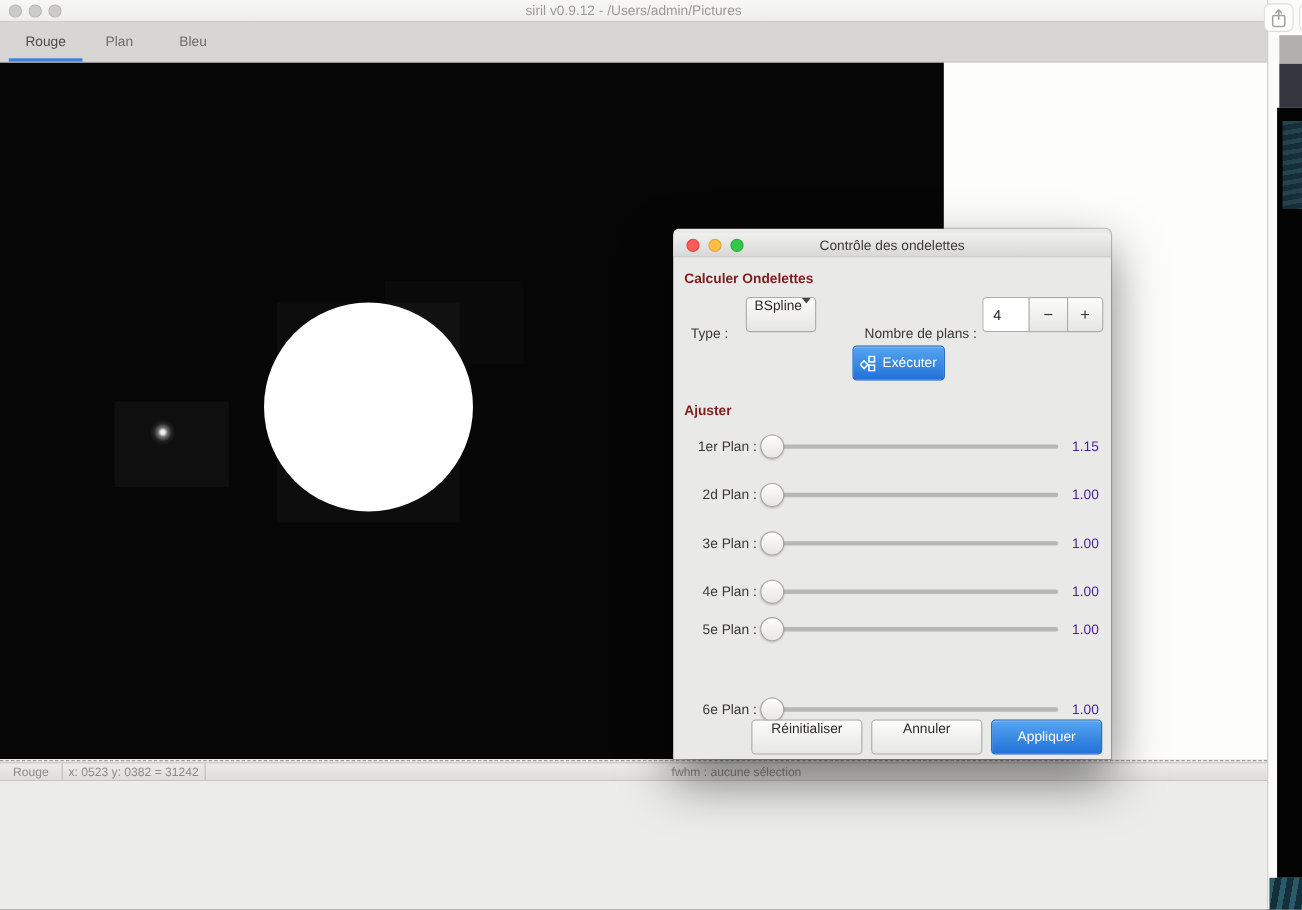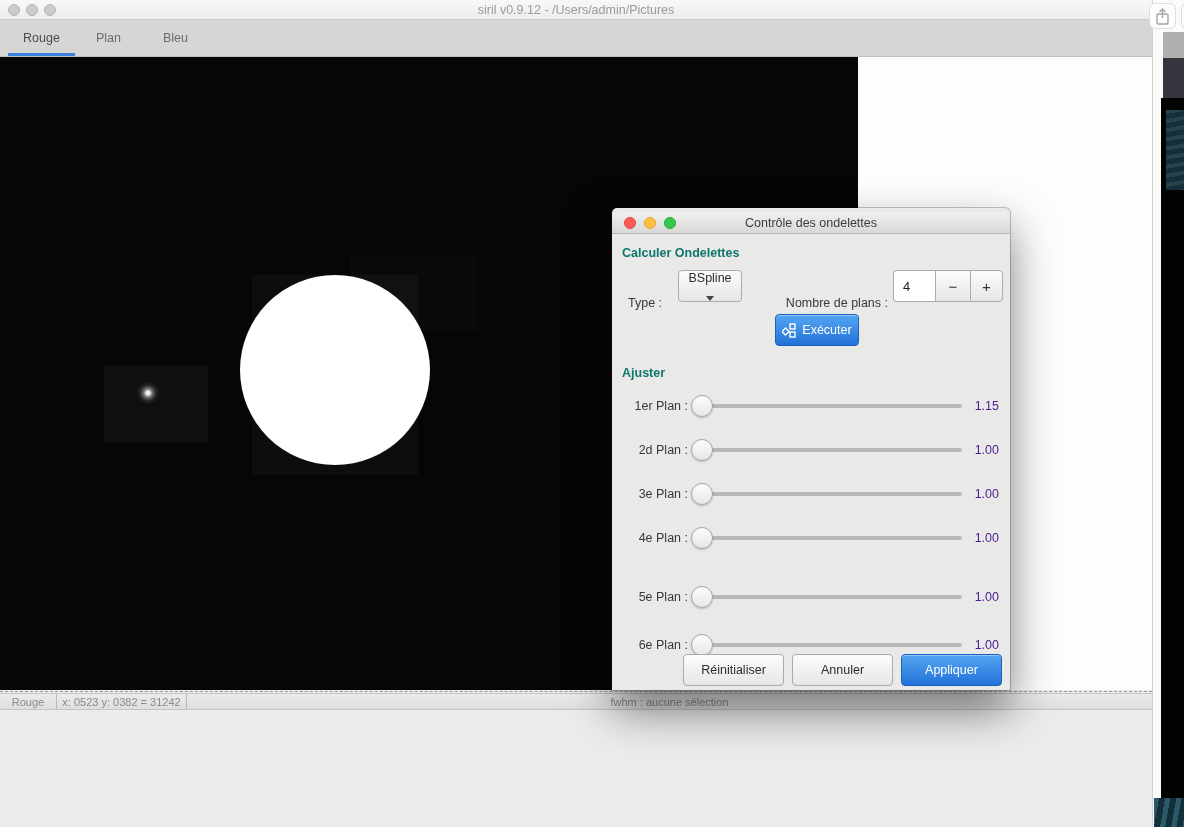--- a/index.html
+++ b/index.html
@@ -54,29 +54,29 @@
     border-radius:5px 5px 0 0; box-shadow:0 20px 45px rgba(0,0,0,0.5), 0 0 0 1px rgba(0,0,0,0.22); }
   .dlg-titlebar { position:absolute; left:0; top:4px; width:100%; height:22px; border-radius:5px 5px 0 0;
     background:linear-gradient(#f0f0ee,#d8d8d6); border-bottom:1px solid #bab8b6;
     display:flex; align-items:center; justify-content:center; }
   .dlg-titlebar .dtitle { font-size:12.5px; color:#3e3c3a; }
   .dl-dot { position:absolute; top:5px; width:12px; height:12px; border-radius:50%; }
   .dl-red   { left:12px;  background:#fc5b57; border:1px solid #e2463f; }
   .dl-yellow{ left:32px;  background:#fdbe41; border:1px solid #e0a63a; }
   .dl-green { left:52px;  background:#34c84a; border:1px solid #2aa83d; }
 
-  .dlg-section { position:absolute; left:10px; font-size:12.5px; font-weight:bold; color:#0f766e; }
+  .dlg-section { position:absolute; left:10px; font-size:12.5px; font-weight:bold; color:#7f1d1d; }
   .sec1 { top:38px; } .sec2 { top:158px; }
 
   .dlg-label { position:absolute; font-size:12.5px; color:#3a3836;margin-top:15px; }
   .lbl-type { left:16px; top:73px; }
   .lbl-planes { left:160px; top:73px; width:116px; text-align:right; }
 
   .btn-gtk { background:linear-gradient(#fcfcfb,#e6e6e4); border:1px solid #ababab; border-radius:4px;
-    font-size:12.5px; color:#2e2c2a; display:flex; align-items:center; justify-content:center;flex-direction:column; }
+    font-size:12.5px; color:#2e2c2a; display:flex; justify-content:center; }
   .type-dd { position:absolute; left:66px; top:62px; width:64px; height:32px; justify-content:space-between; padding:0 7px; }
   .type-caret { width:0; height:0; border-left:4.5px solid transparent; border-right:4.5px solid transparent; border-top:5.5px solid #444; }
 
   .spin { position:absolute; left:281px; top:62px; width:110px; height:32px; display:flex; }
   .spin-entry { width:42px; height:32px; background:#ffffff; border:1px solid #ababab; border-right:none;
     border-radius:4px 0 0 4px; font-size:13px; color:#222; display:flex; align-items:center; padding-left:9px; }
   .spin-btn { width:35px; height:32px; background:linear-gradient(#fcfcfb,#e6e6e4); border:1px solid #ababab;
     display:flex; align-items:center; justify-content:center; font-size:15px; color:#333; }
   .spin-minus { border-right:none; }
   .spin-plus { width:33px; border-radius:0 4px 4px 0; }
@@ -85,21 +85,21 @@
     color:#ffffff; font-size:12.5px; display:flex; align-items:center; justify-content:center;
     box-shadow:inset 0 1px 0 rgba(255,255,255,0.35); }
   .btn-exec { position:absolute; left:163px; top:106px; width:84px; height:32px; gap:5px; }
 
   .srow { position:absolute; left:0; width:386px; height:26px; }
   .srow .slabel { position:absolute; left:0; top:0; width:76px; text-align:right; line-height:26px; font-size:12.5px; color:#3a3836; }
   .srow .strack { position:absolute; left:88px; top:11px; width:262px; height:4px; background:#b9b7b5; border-radius:2px; }
   .srow .sknob { position:absolute; left:79px; top:2px; width:22px; height:22px; border-radius:50%;
     background:linear-gradient(#fdfdfc,#e8e6e4); border:1px solid #a8a6a4; box-shadow:0 1px 2px rgba(0,0,0,0.22); }
   .srow .svalue { position:absolute; left:345px; top:0; width:42px; text-align:right; line-height:26px; font-size:12.5px; color:#4c1d95; }
-  .p1{top:185px;} .p2{top:229px;} .p3{top:273px;} .p4{top:317px;} .p5{top:376px;padding-left:12px;} .p6{top:424px;}
+  .p1{top:185px;} .p2{top:229px;} .p3{top:273px;} .p4{top:317px;} .p5{top:351px;padding-left:12px;} .p6{top:424px;}
 
   .dlg-btn { position:absolute; top:446px; width:101px; height:32px; }
   .b-reset{ left:71px; } .b-cancel{ left:180px; } .b-apply{ left:289px; }
 
   
   .bg-strip { position:absolute; left:1152px; top:0; width:32px; height:827px; background:#fbfbfa; border-left:1px solid #d4d2d0; }
   .bg-btn { position:absolute; border:1px solid #dededc; border-radius:6px; background:#fdfdfc; }
   .bg-btn.b1 { left:-4px; top:3px; width:27px; height:26px; }
   .bg-btn.b2 { left:28px; top:3px; width:12px; height:26px; border-right:none; border-radius:6px 0 0 6px; }
   .bg-gray  { position:absolute; left:10px; top:32px; width:22px; height:26px; background:#b2b0ae; }

